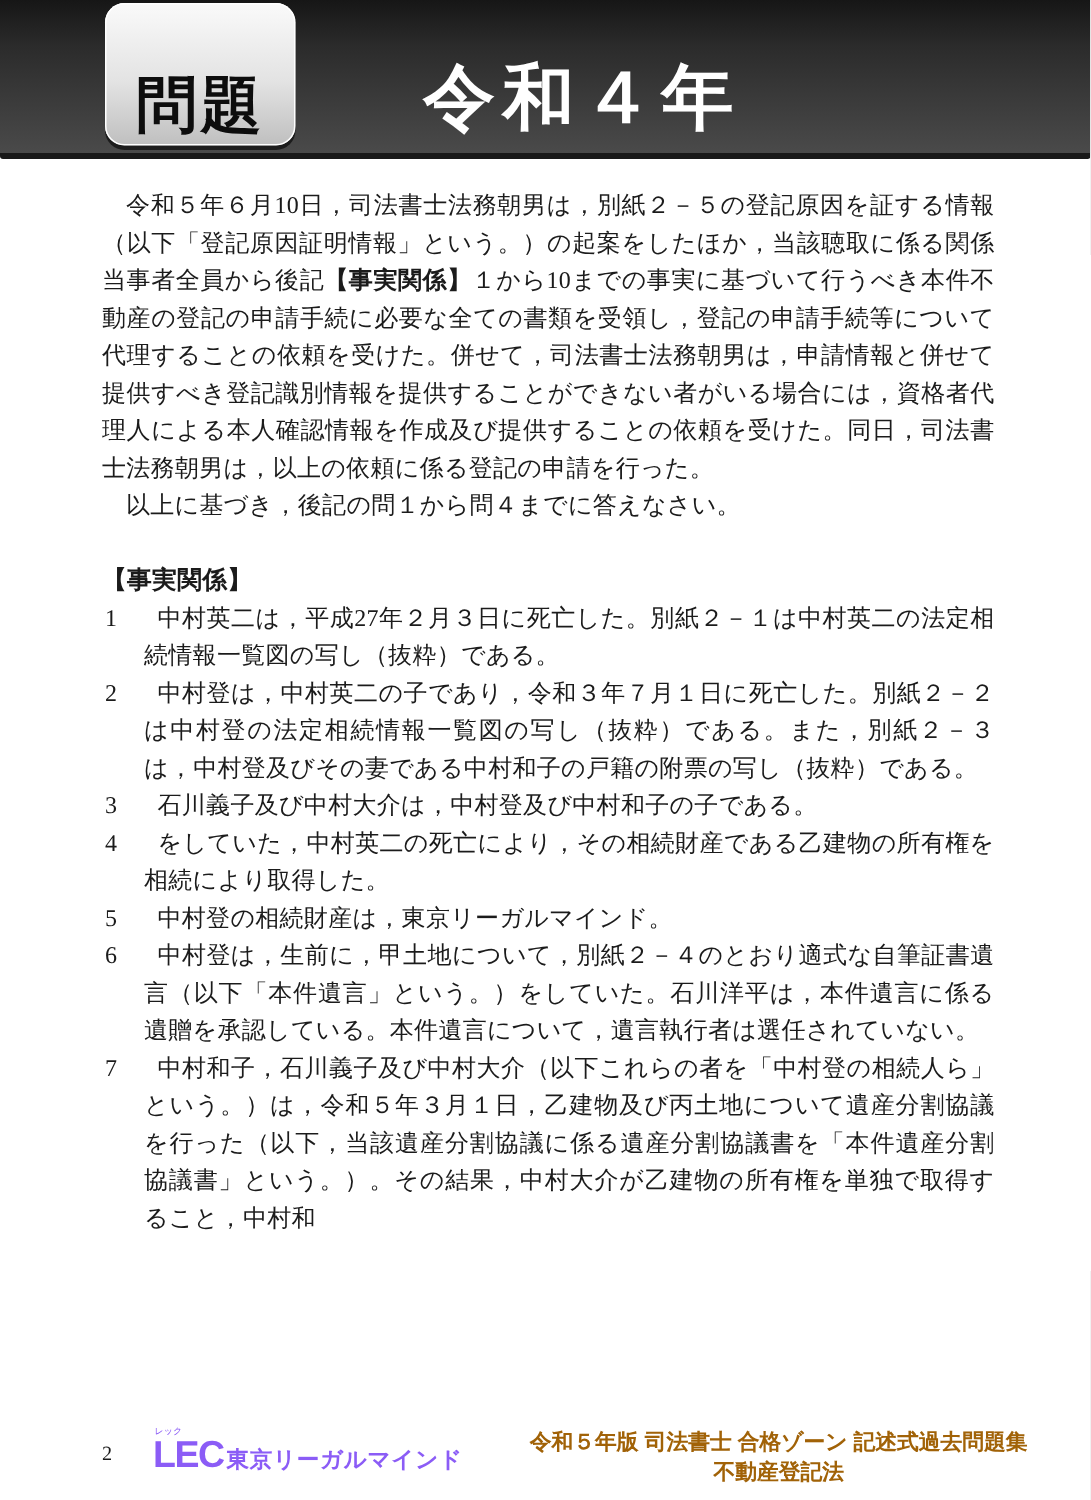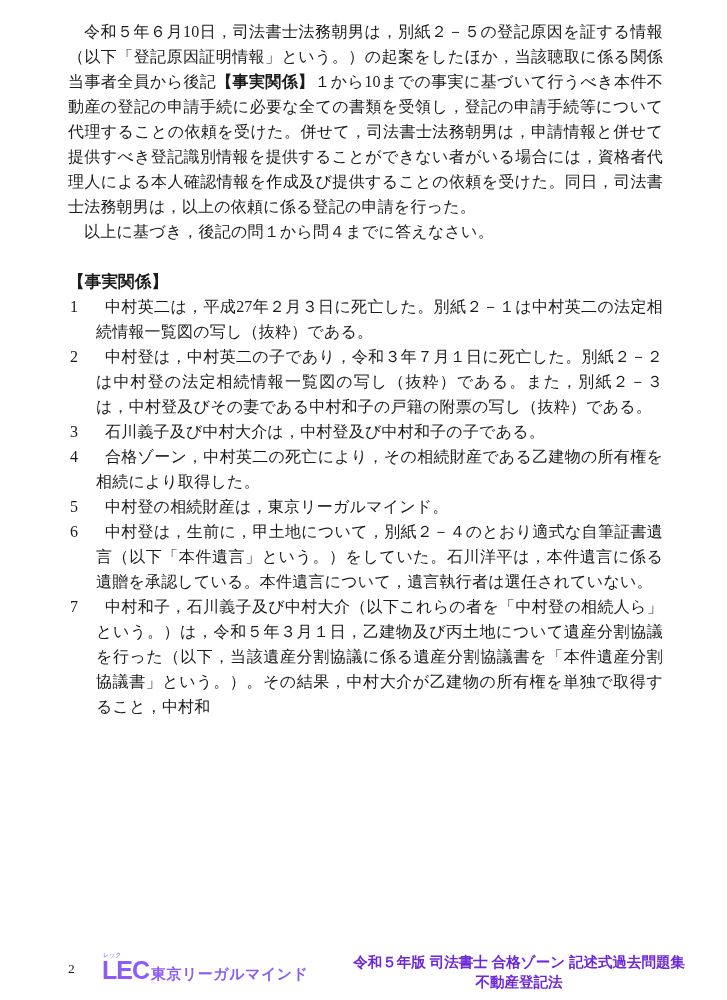--- a/index.html
+++ b/index.html
@@ -136,29 +136,35 @@
     margin-left: 2px;
     letter-spacing: 0.5px;
   }
   .book-title {
     margin-left: auto;
     text-align: center;
     font-family: "Liberation Sans", "DejaVu Sans", sans-serif;
     font-weight: 600;
     font-size: 14.5px;
     line-height: 20px;
-    color: #6d28d9;
+    color: #a16207;
     white-space: nowrap;
   }
 </style>
 </head>
 <body>
 
 <div class="page">
 
+  <header class="header">
+    <div class="problem-box">
+      <span>問題</span>
+    </div>
+    <div class="year-title">令和４年</div>
+  </header>
 
   <main class="content">
     <p><span>令和５年６月10日，司法書士法務朝男は，別紙２－５の登記原因を証する情報（以下「登記原因証明情報」という。）の起案をしたほか，当該聴取に係る関係当事者全員から後記</span><span class="gothic">【事実関係】</span><span>１から10までの事実に基づいて行うべき本件不動産の登記の申請手続に必要な全ての書類を受領し，登記の申請手続等について代理することの依頼を受けた。併せて，司法書士法務朝男は，申請情報と併せて提供すべき登記識別情報を提供することができない者がいる場合には，資格者代理人による本人確認情報を作成及び提供することの依頼を受けた。同日，司法書士法務朝男は，以上の依頼に係る登記の申請を行った。</span></p>
     <p>以上に基づき，後記の問１から問４までに答えなさい。</p>
 
     <div class="section-title">【事実関係】</div>
 
     <div class="fact">
       <span class="fact-num">1</span>
       <span>中村英二は，平成27年２月３日に死亡した。別紙２－１は中村英二の法定相続情報一覧図の写し（抜粋）である。</span>
@@ -166,21 +172,21 @@
     <div class="fact">
       <span class="fact-num">2</span>
       <span>中村登は，中村英二の子であり，令和３年７月１日に死亡した。別紙２－２は中村登の法定相続情報一覧図の写し（抜粋）である。また，別紙２－３は，中村登及びその妻である中村和子の戸籍の附票の写し（抜粋）である。</span>
     </div>
     <div class="fact">
       <span class="fact-num">3</span>
       <span>石川義子及び中村大介は，中村登及び中村和子の子である。</span>
     </div>
     <div class="fact">
       <span class="fact-num">4</span>
-      <span>合格ゾーン，中村英二の死亡により，その相続財産である乙建物の所有権を相続により取得した。</span>
+      <span>をしていた，中村英二の死亡により，その相続財産である乙建物の所有権を相続により取得した。</span>
     </div>
     <div class="fact">
       <span class="fact-num">5</span>
       <span>中村登の相続財産は，東京リーガルマインド。</span>
     </div>
     <div class="fact">
       <span class="fact-num">6</span>
       <span>中村登は，生前に，甲土地について，別紙２－４のとおり適式な自筆証書遺言（以下「本件遺言」という。）をしていた。石川洋平は，本件遺言に係る遺贈を承認している。本件遺言について，遺言執行者は選任されていない。</span>
     </div>
     <div class="fact">

